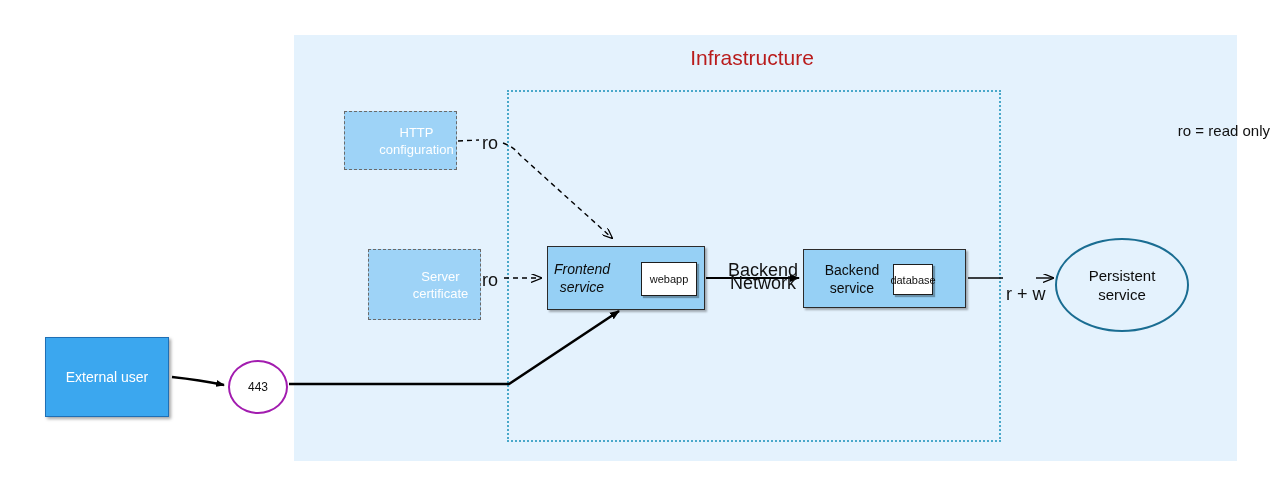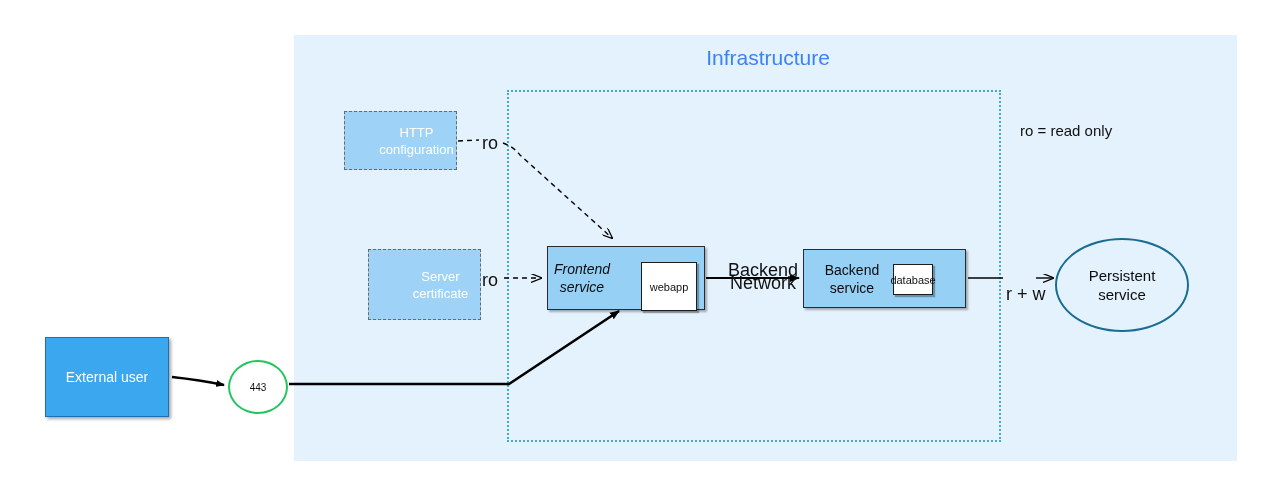--- a/index.html
+++ b/index.html
@@ -23,26 +23,26 @@
 
   
   #infra-container {
     left: 294px;
     top: 35px;
     width: 943px;
     height: 426px;
     background: #e4f2fd;
   }
   #infra-title {
-    left: 294px;
+    left: 278px;
     top: 44px;
     width: 948px;
     text-align: center;
     font-size: 21px;
-    color: #3b82f6;
+    color: #b91c1c;
     line-height: 28px;
     white-space: nowrap;
   }
 
   
   #inner-boundary {
     left: 507px;
     top: 90px;
     width: 494px;
     height: 352px;
@@ -94,48 +94,48 @@
     background: #ffffff;
     border: 1.5px solid #1d1d1d;
     box-sizing: border-box;
     box-shadow: 2px 2px 1px rgba(0,0,0,0.30);
     display: flex;
     align-items: center;
     justify-content: center;
     font-size: 11px;
     color: #111111;
   }
-  #webapp-box  { left: 641px; top: 262px; width: 56px; height: 49px; }
+  #webapp-box  { left: 641px; top: 262px; width: 56px; height: 34px; }
   #database-box{ left: 893px; top: 264px; width: 40px; height: 31px; }
 
   
   #external-user-box {
     left: 45px; top: 337px; width: 124px; height: 80px;
     background: #3ba7ef;
     border: 1px solid #1f6fb5;
     box-sizing: border-box;
     box-shadow: 2px 2px 3px rgba(0,0,0,0.35);
     display: flex;
     align-items: center;
     justify-content: center;
     color: #ffffff;
     font-size: 14px;
   }
 
   
   #port-ellipse {
     left: 228px; top: 360px; width: 60px; height: 54px;
-    border: 2px solid #22c55e;
+    border: 2px solid #a21caf;
     border-radius: 50%;
     background: #ffffff;
     box-sizing: border-box;
     display: flex;
     align-items: center;
     justify-content: center;
-    font-size: 10px;
+    font-size: 12px;
     color: #111111;
   }
 
   
   #volume-ellipse {
     left: 1055px; top: 238px; width: 134px; height: 94px;
     border: 2px solid #1a6d92;
     border-radius: 50%;
     background: transparent;
     box-sizing: border-box;
@@ -147,21 +147,21 @@
     color: #0c0c0c;
     line-height: 19px;
     white-space: pre-line;
   }
 
   
   #legend {
     left: 1020px;
     top: 122px;
     width: 250px;
-    text-align: left;
+    text-align: right;
     font-size: 15px;
     color: #111111;
   }
   #legend div { margin-bottom: 18px; white-space: nowrap; }
 
   
   .edge-label {
     font-size: 18px;
     color: #111111;
     white-space: nowrap;

